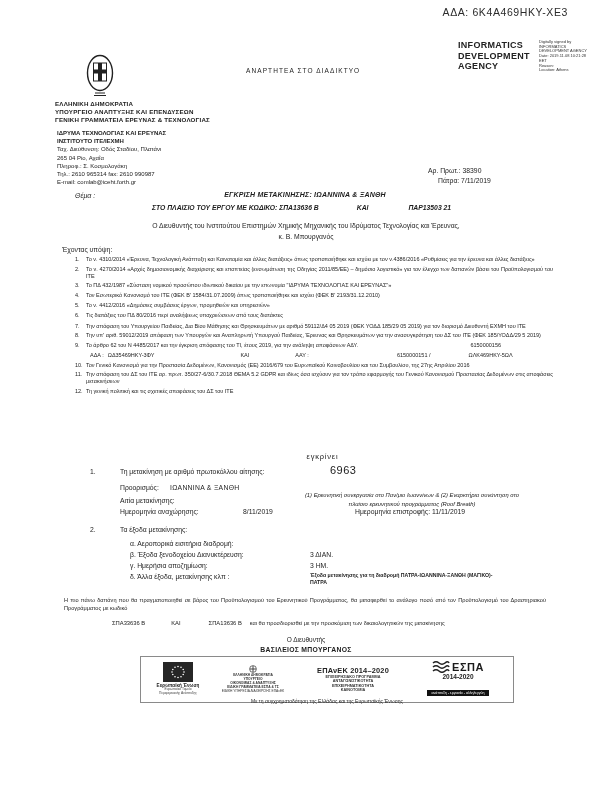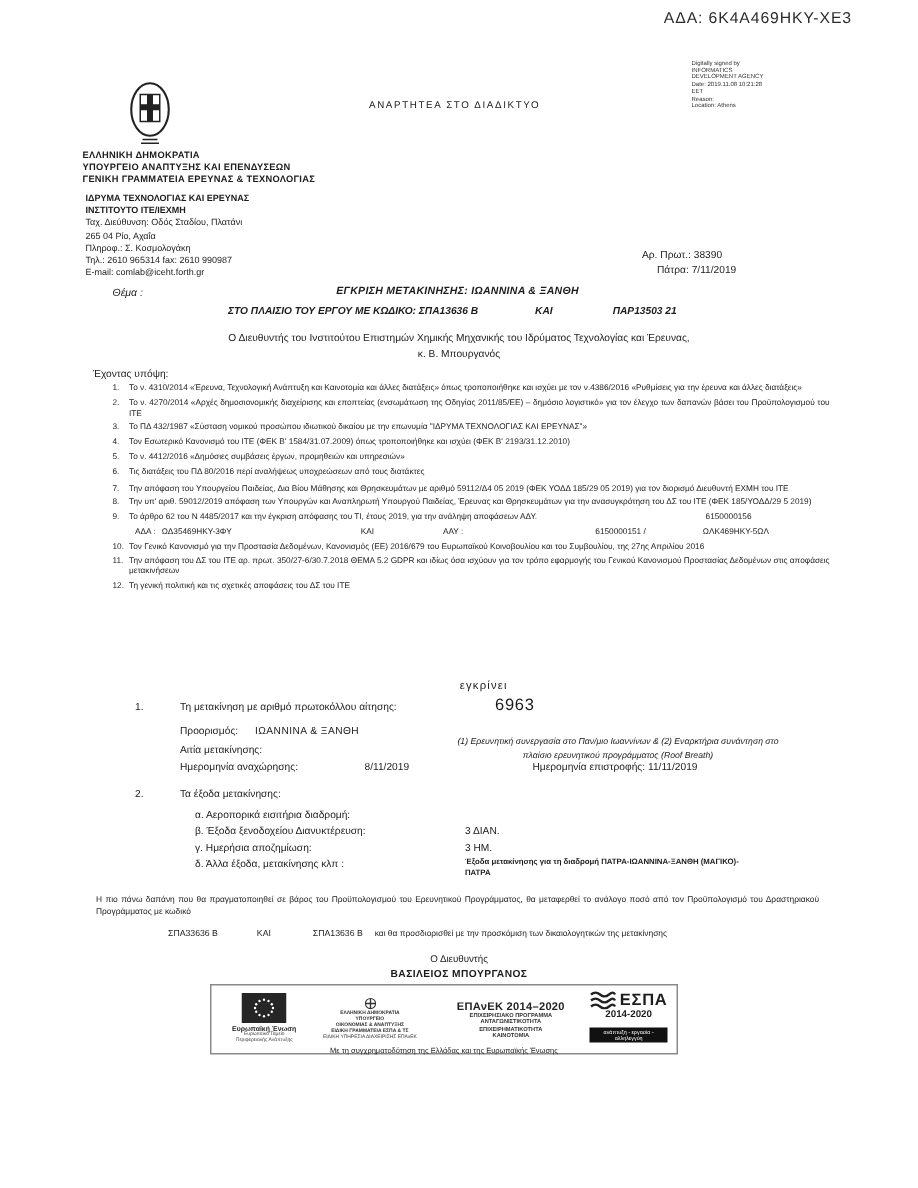--- a/index.html
+++ b/index.html
@@ -68,21 +68,21 @@
   .d2-dv{left:310px;top:572px;width:248px;font-size:5.2px;font-weight:bold;line-height:7.4px;}
   
   .closing{left:64px;top:596px;width:482px;font-size:5.6px;line-height:8px;text-align:justify;}
   .codes{left:112px;top:620px;display:flex;font-size:5.8px;}
   .codes .and{margin-left:26px;}
   .codes .c2{margin-left:28px;}
   .codes .tail{margin-left:8px;font-size:5.6px;}
   .sig-title{left:0;right:0;top:636px;text-align:center;font-size:6.5px;}
   .sig-name{left:0;right:0;top:646px;text-align:center;font-size:6.8px;font-weight:600;letter-spacing:.3px;}
   
-  .banner{left:140px;top:656px;width:312px;height:47px;border:1px solid #8a8a8a;box-sizing:border-box;
+  .banner{left:140px;top:656px;width:374px;height:47px;border:1px solid #8a8a8a;box-sizing:border-box;
           display:flex;flex-direction:column;justify-content:space-between;padding:3px 6px 18px 6px;}
   .banner-row{display:flex;align-items:center;}
   .eu-cell{width:62px;text-align:center;}
   .eu-name{font-size:4.6px;font-weight:bold;margin-top:1px;}
   .eu-sub{font-size:3.3px;color:#444;line-height:3.8px;}
   .min-cell{width:88px;text-align:center;color:#333;}
   .min-line{font-size:3.3px;line-height:4px;}
   .min-line.b{font-weight:bold;}
   .epanek-cell{width:112px;text-align:center;color:#222;}
   .epanek-title{font-size:7.4px;font-weight:bold;letter-spacing:.2px;}
@@ -108,20 +108,21 @@
       <rect x="7.5" y="11" width="13" height="18" fill="none" stroke="#222" stroke-width="1"></rect>
       <rect x="12" y="11" width="4" height="18" fill="#222"></rect>
       <rect x="7.5" y="17.5" width="13" height="4" fill="#222"></rect>
       <path d="M9 41 h10 M8 43.5 h12" stroke="#222" stroke-width="1" fill="none"></path>
     </svg>
   </div>
 
   <div class="abs anartitea">ΑΝΑΡΤΗΤΕΑ ΣΤΟ ΔΙΑΔΙΚΤΥΟ</div>
 
   <div class="abs stamp">
+    <div class="stamp-big">INFORMATICS DEVELOPMENT AGENCY</div>
     <div class="stamp-small">
       <div>Digitally signed by</div>
       <div>INFORMATICS</div>
       <div>DEVELOPMENT AGENCY</div>
       <div>Date: 2019.11.08 10:21:28</div>
       <div>EET</div>
       <div>Reason:</div>
       <div>Location: Athens</div>
     </div>
   </div>

